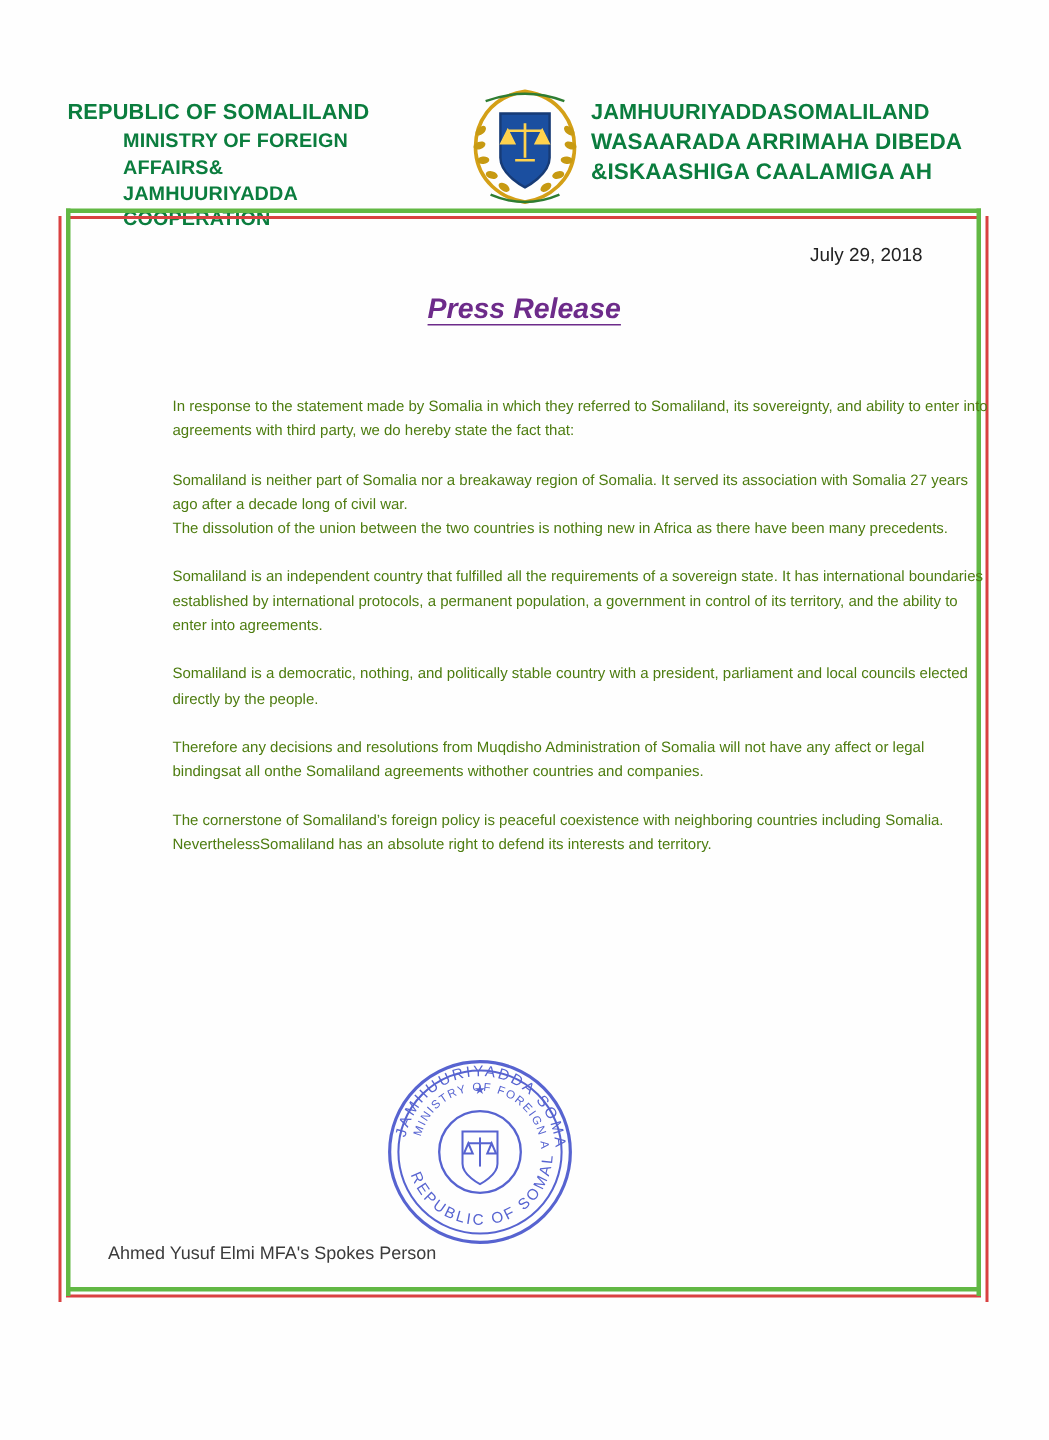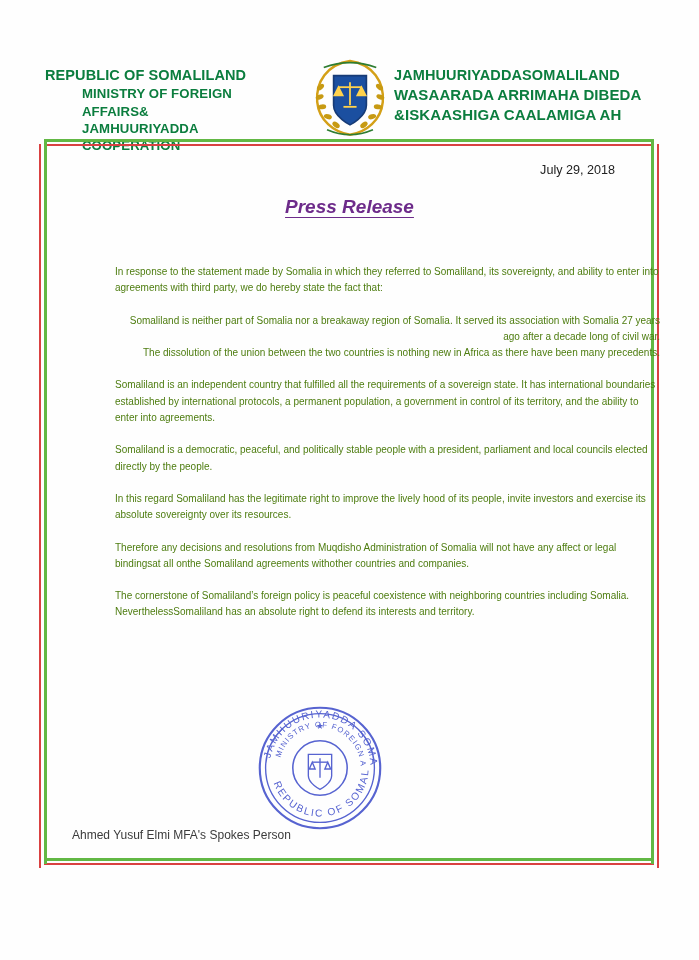--- a/index.html
+++ b/index.html
@@ -232,25 +232,24 @@
   <div class="side-red left"></div>
   <div class="side-green right"></div>
   <div class="side-red right"></div>
 
   <div class="date">July 29, 2018</div>
 
   <div class="doc-title">Press Release</div>
 
   <div class="content">
     <p>In response to the statement made by Somalia in which they referred to Somaliland, its sovereignty, and ability to enter into agreements with third party, we do hereby state the fact that:</p>
-    <p style="white-space: pre-line; text-align: right;">Somaliland is neither part of Somalia nor a breakaway region of Somalia. It served its association with Somalia 27 years ago after a decade long of civil war.
+    <p style="white-space: pre-line;">Somaliland is neither part of Somalia nor a breakaway region of Somalia. It served its association with Somalia 27 years ago after a decade long of civil war.
 The dissolution of the union between the two countries is nothing new in Africa as there have been many precedents.</p>
     <p>Somaliland is an independent country that fulfilled all the requirements of a sovereign state. It has international boundaries established by international protocols, a permanent population, a government in control of its territory, and the ability to enter into agreements.</p>
-    <p>Somaliland is a democratic, peaceful, and politically stable people with a president, parliament and local councils elected directly by the people.</p>
-    <p> In this regard Somaliland has the legitimate right to improve the lively hood of its people, invite investors and exercise its absolute sovereignty over its resources.</p>
+    <p>Somaliland is a democratic, nothing, and politically stable country with a president, parliament and local councils elected directly by the people.</p>
     <p>Therefore any decisions and resolutions from Muqdisho Administration of Somalia will not have any affect or legal bindingsat all onthe Somaliland agreements withother countries and companies.</p>
     <p>The cornerstone of Somaliland’s foreign policy is peaceful coexistence with neighboring countries including Somalia. NeverthelessSomaliland has an absolute right to defend its interests and territory.</p>
   </div>
 
   <div class="sig-area">
 
     <div class="stamp">
       <svg viewBox="0 0 140 140" width="136" height="136">
         <defs>
           <path id="arcTop" d="M 18 70 A 52 52 0 0 1 122 70"></path>

